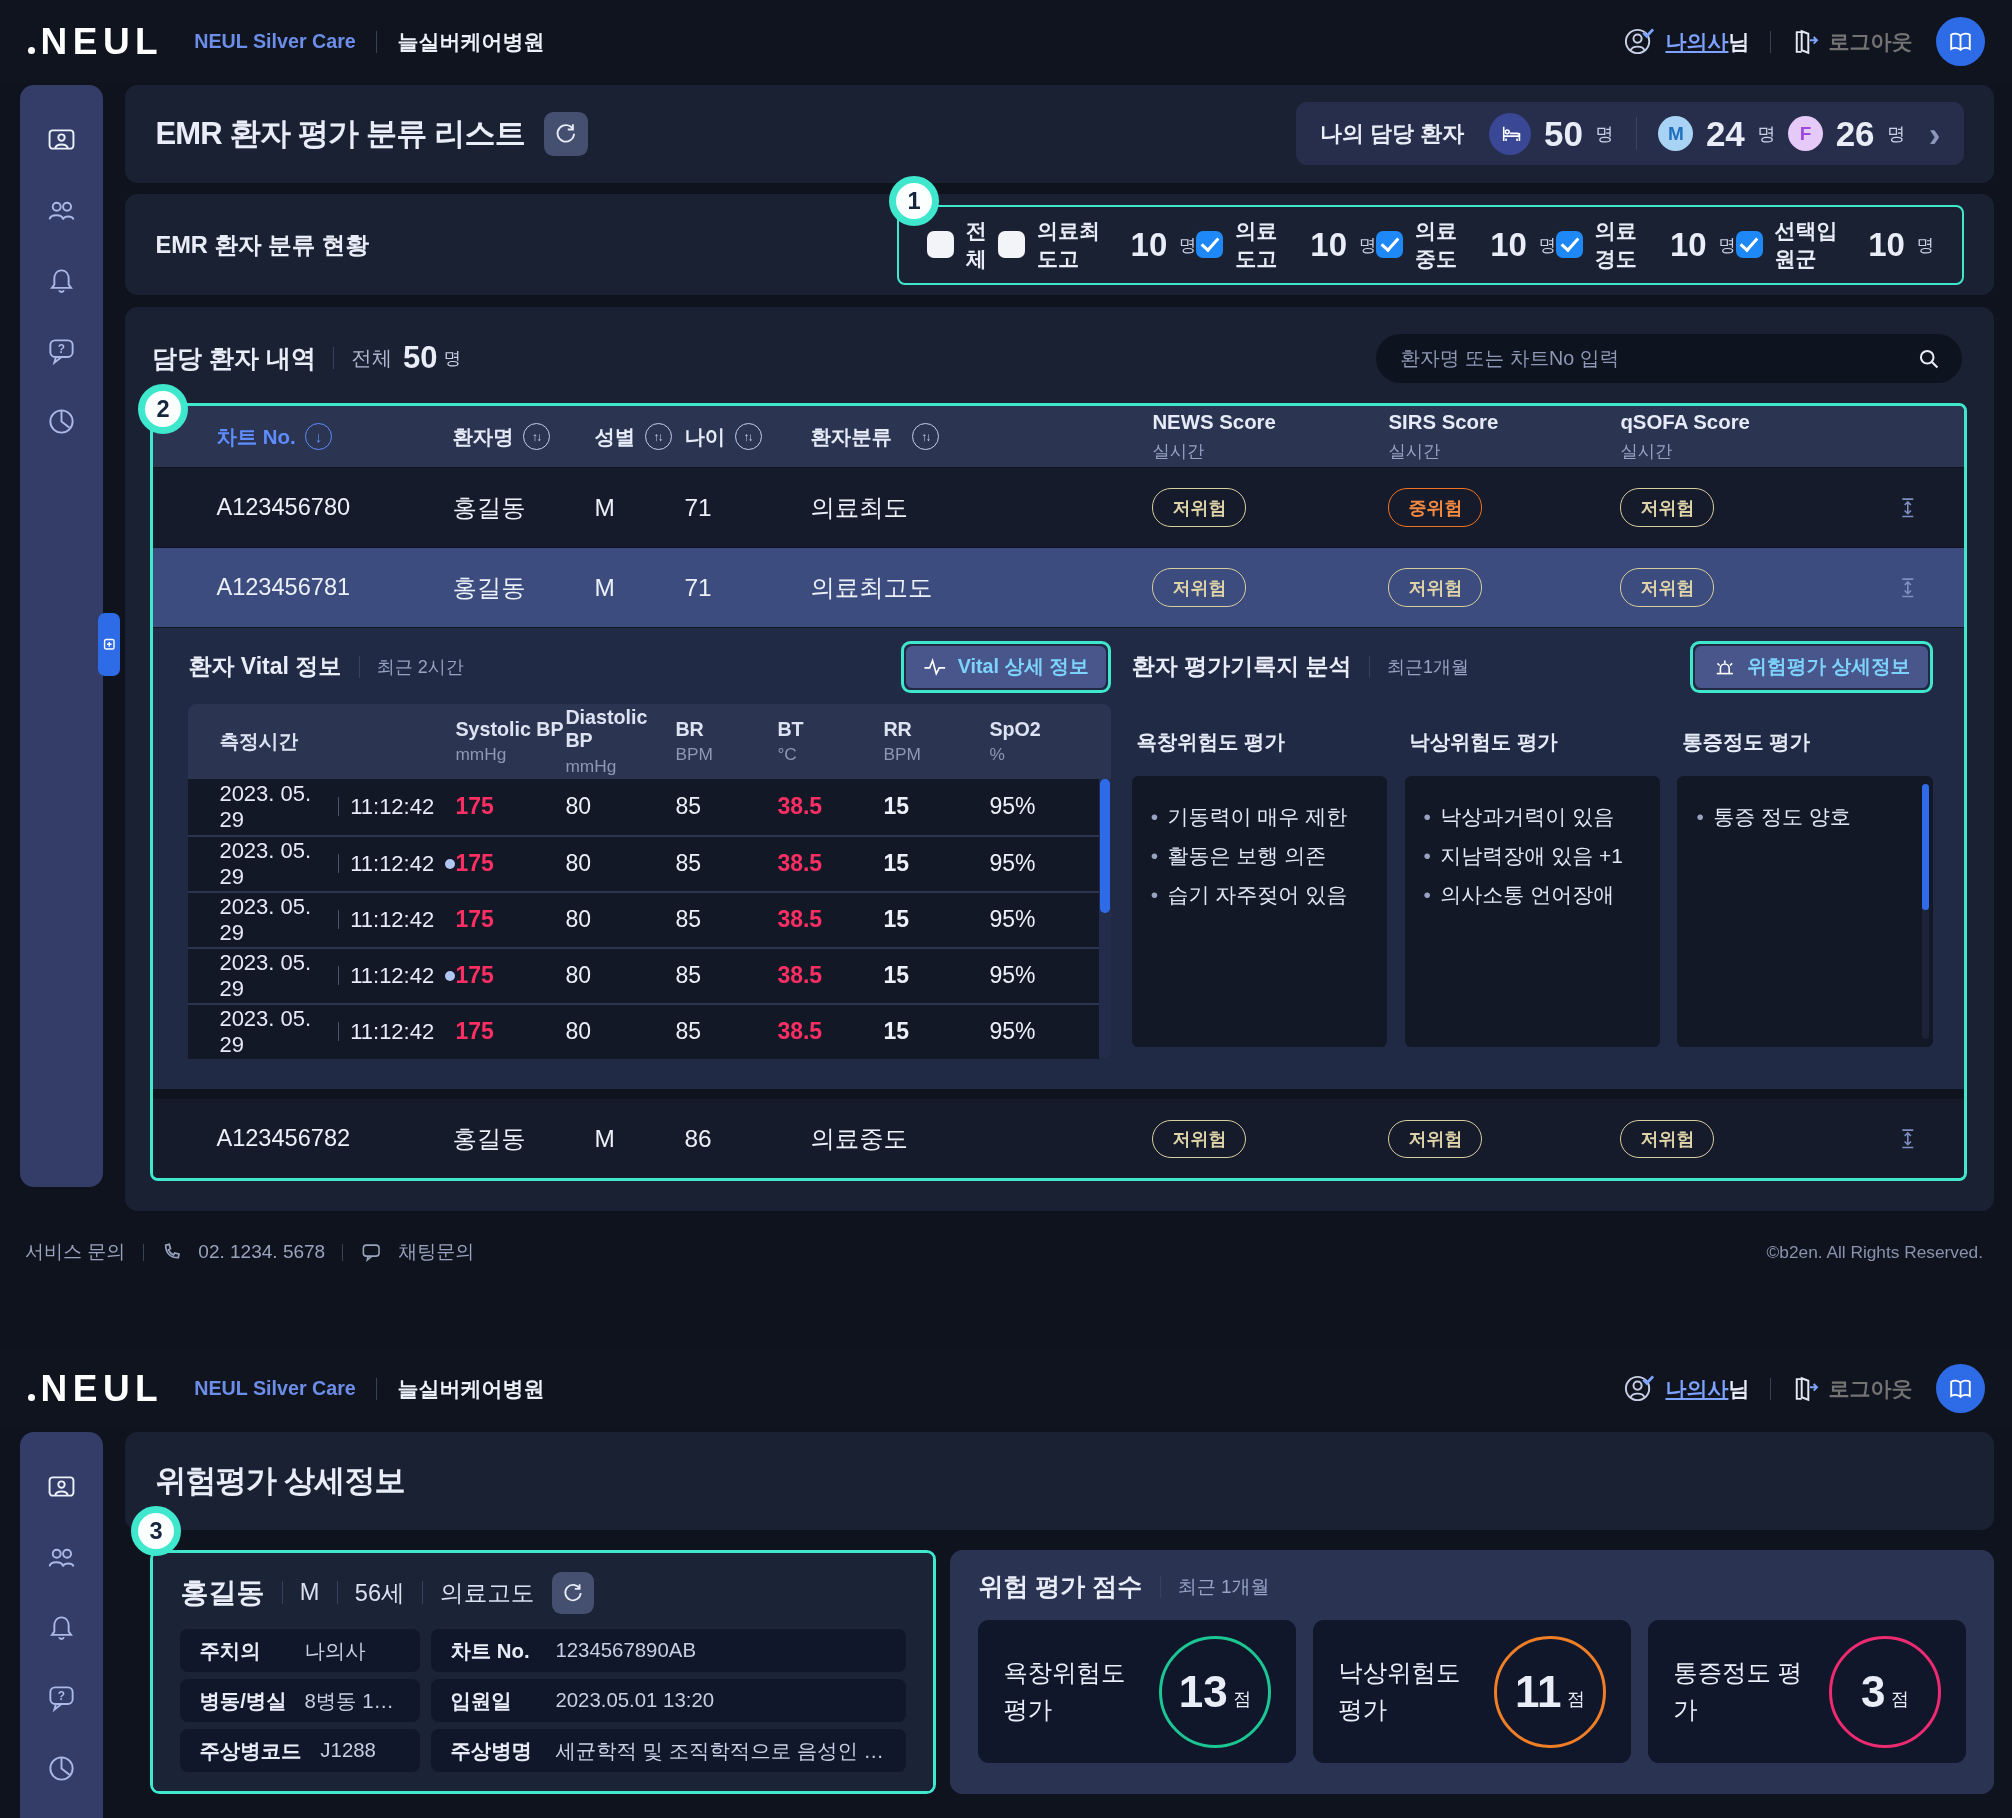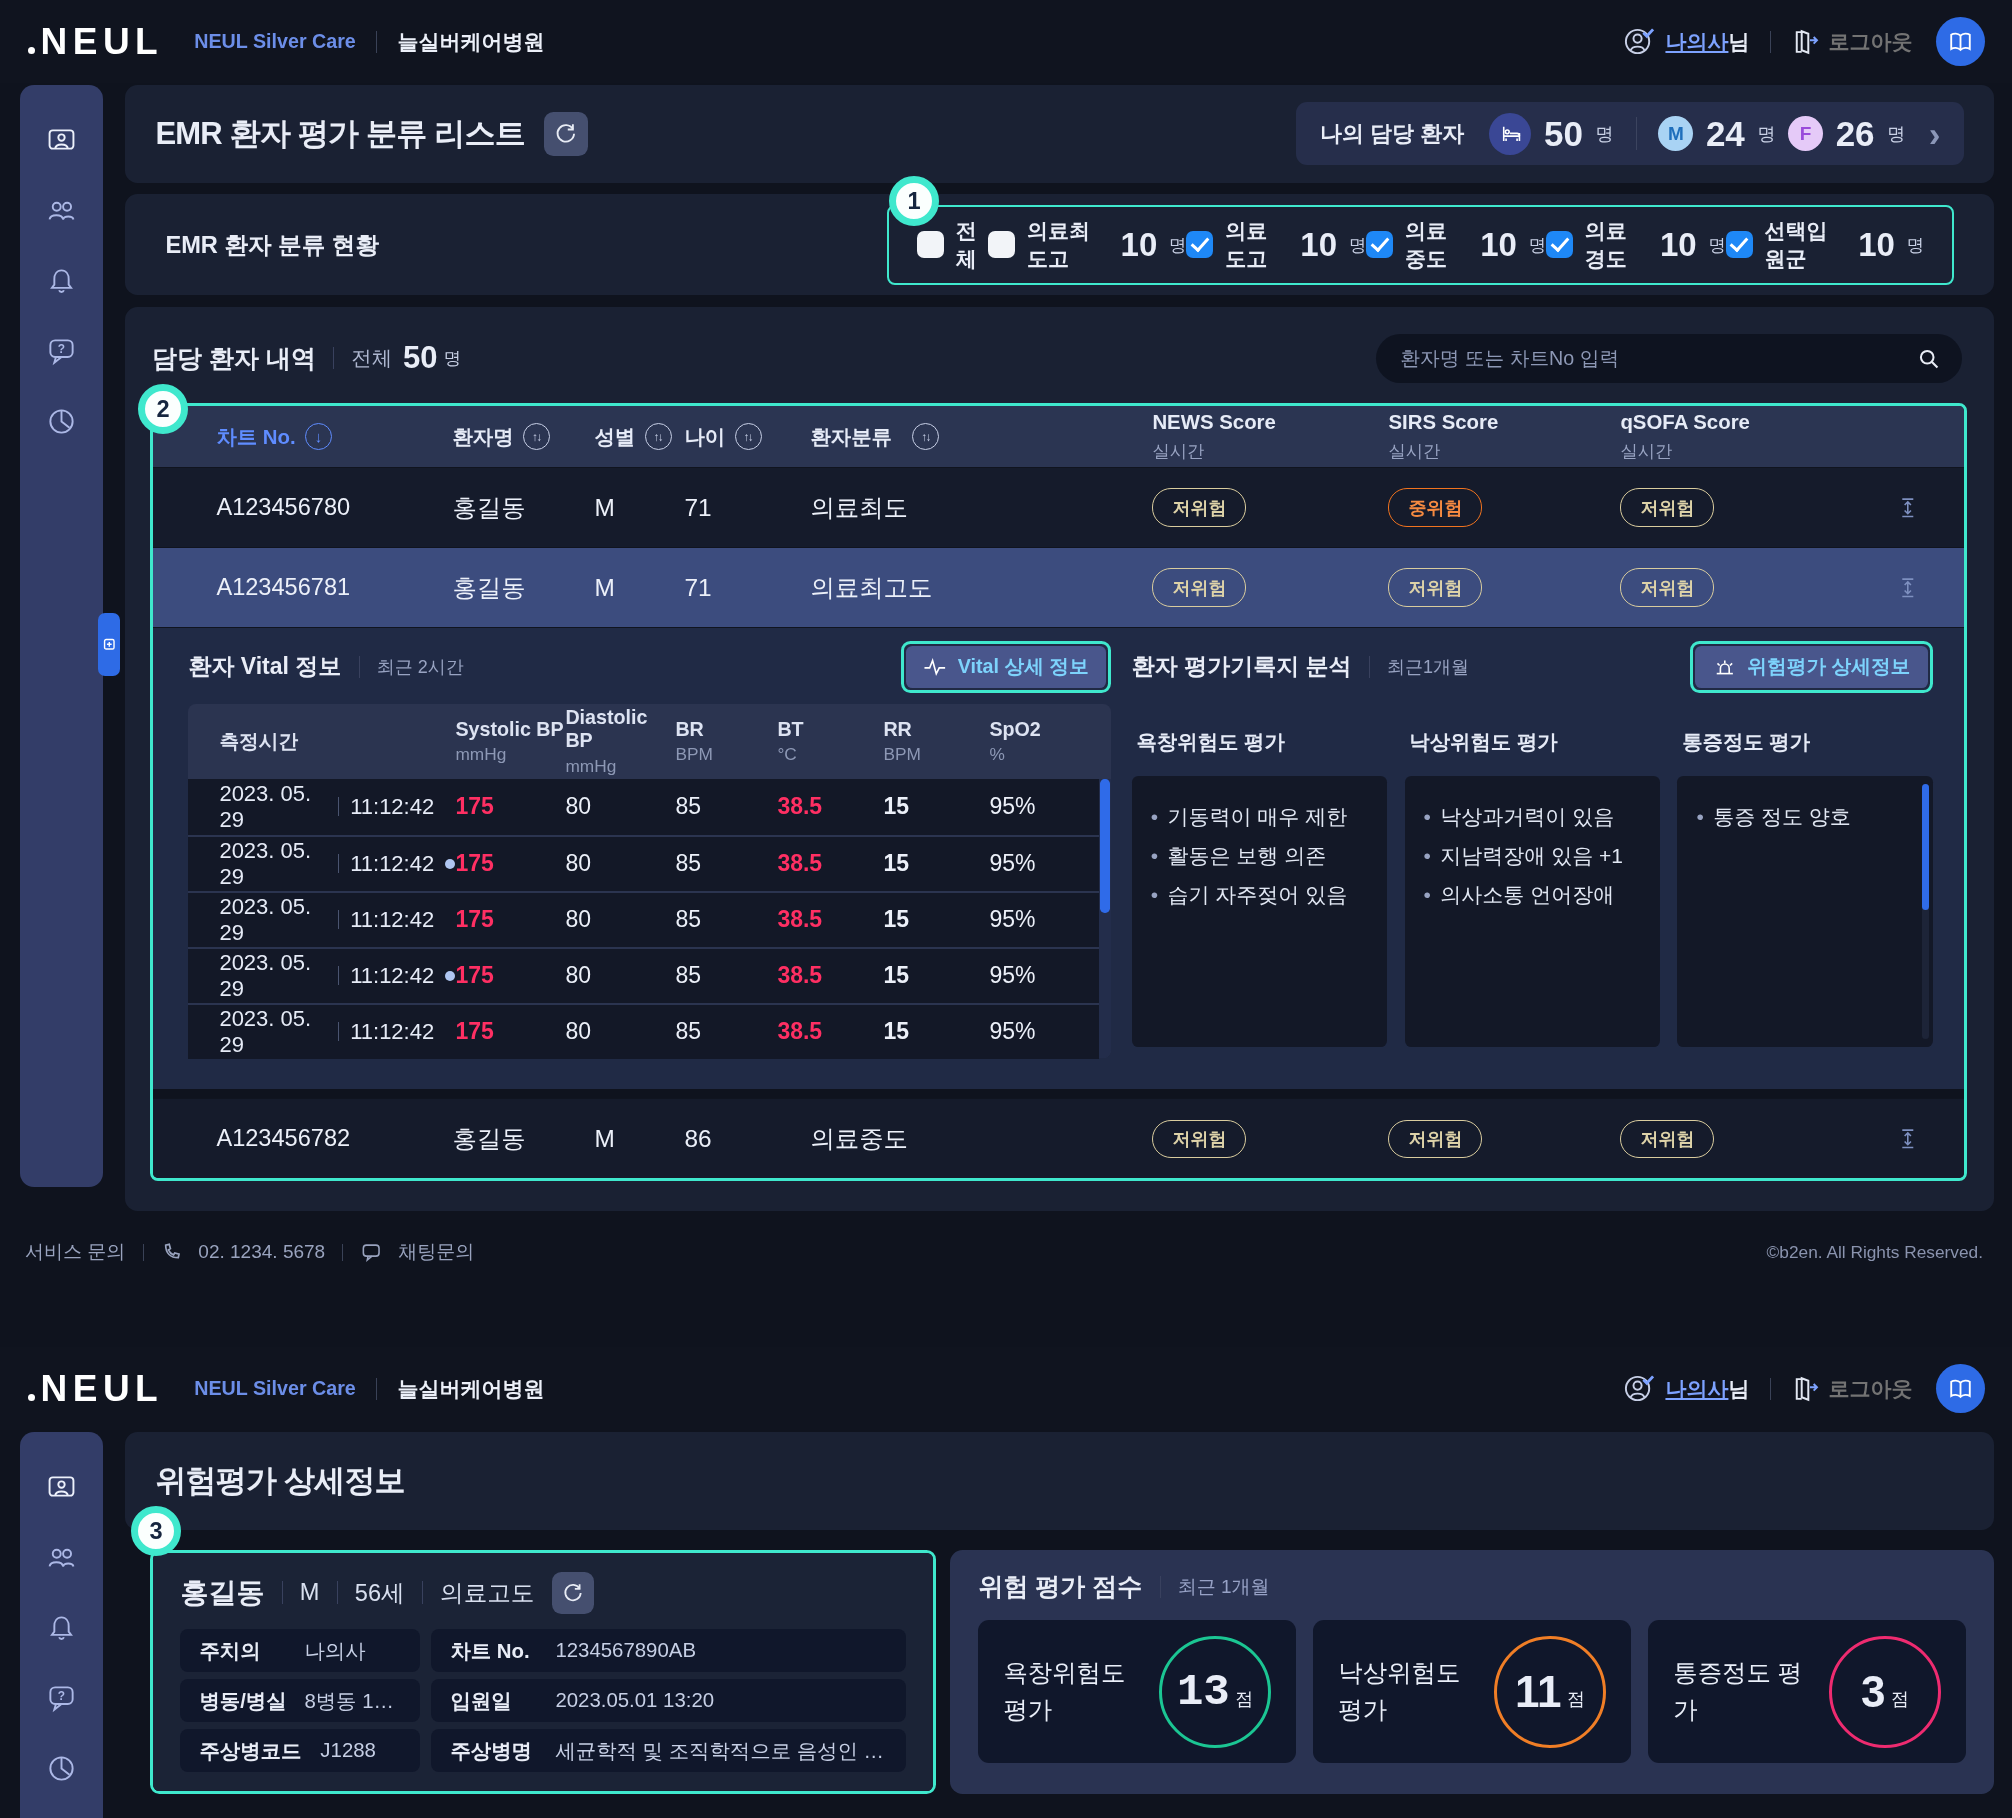--- a/index.html
+++ b/index.html
@@ -46,21 +46,21 @@
   .bed-chip { width:42px; height:42px; border-radius:50%; background:#3A4795; display:flex; align-items:center; justify-content:center; margin-left:12.6px; color:#EDF1FB; }
   .mp-count { font-size:35px; font-weight:800; }
   .mp-unit { font-size:18px; color:#C9D1E6; }
   .mp-div { width:0.8px; height:33px; background:#3C445F; margin:0 9.4px; }
   .sex-chip { width:35px; height:35px; border-radius:50%; font-size:19px; font-weight:800; display:flex; align-items:center; justify-content:center; flex:none; }
   .sex-chip.m { background:#A9D3F4; color:#1F6FBC; }
   .sex-chip.f { background:#E5CAF8; color:#9A4BDB; }
   .mp-chevron { font-size:35px; color:#8B97B8; margin-left:11px; line-height:1; font-weight:700; }
 
   
-  .filter-card { height:101px; display:flex; align-items:center; justify-content:space-between; padding:0 40px; margin-bottom:11.8px; }
+  .filter-card { height:101px; display:flex; align-items:center; justify-content:space-between; padding:0 30px; margin-bottom:11.8px; }
   .filter-label { font-size:23.6px; font-weight:800; }
   .filter-box { width:1067px; height:80px; border:2.4px solid #3FE8CD; border-radius:7.9px; display:flex; align-items:center; justify-content:space-between; padding:0 28px; }
   .filter-item { display:flex; align-items:center; gap:11.8px; }
   .cb { width:27px; height:27px; border-radius:7px; position:relative; flex:none; }
   .cb.off { background:#F2F4F8; }
   .cb.on { background:#1E88F7; }
   .cb.on::after { content:""; position:absolute; left:8.6px; top:3.1px; width:7px; height:14px; border-right:3.1px solid #fff; border-bottom:3.1px solid #fff; transform:rotate(42deg); }
   .f-label { font-size:21px; font-weight:600; }
   .f-count { font-size:33px; font-weight:800; margin-left:3.9px; }
   .f-unit { font-size:17.3px; color:#C9D1E6; }
@@ -781,21 +781,21 @@
 
         <section class="score-card">
           <div class="s-head">
             <span class="s-title">위험 평가 점수</span>
             <span class="sec-div"></span>
             <span class="s-period">최근 1개월</span>
           </div>
           <div class="tiles">
             <div class="tile">
               <span class="tile-label">욕창위험도 평가</span>
-              <div class="ring" style="border-color: rgb(27, 198, 147); font-family: Liberation Mono, monospace;">
+              <div class="ring" style="border-color: rgb(27, 198, 147);">
                 <span class="num">13</span>
                 <span class="unit">점</span>
               </div>
             </div>
             <div class="tile">
               <span class="tile-label">낙상위험도 평가</span>
               <div class="ring" style="border-color: rgb(240, 126, 38);">
                 <span class="num">11</span>
                 <span class="unit">점</span>
               </div>

